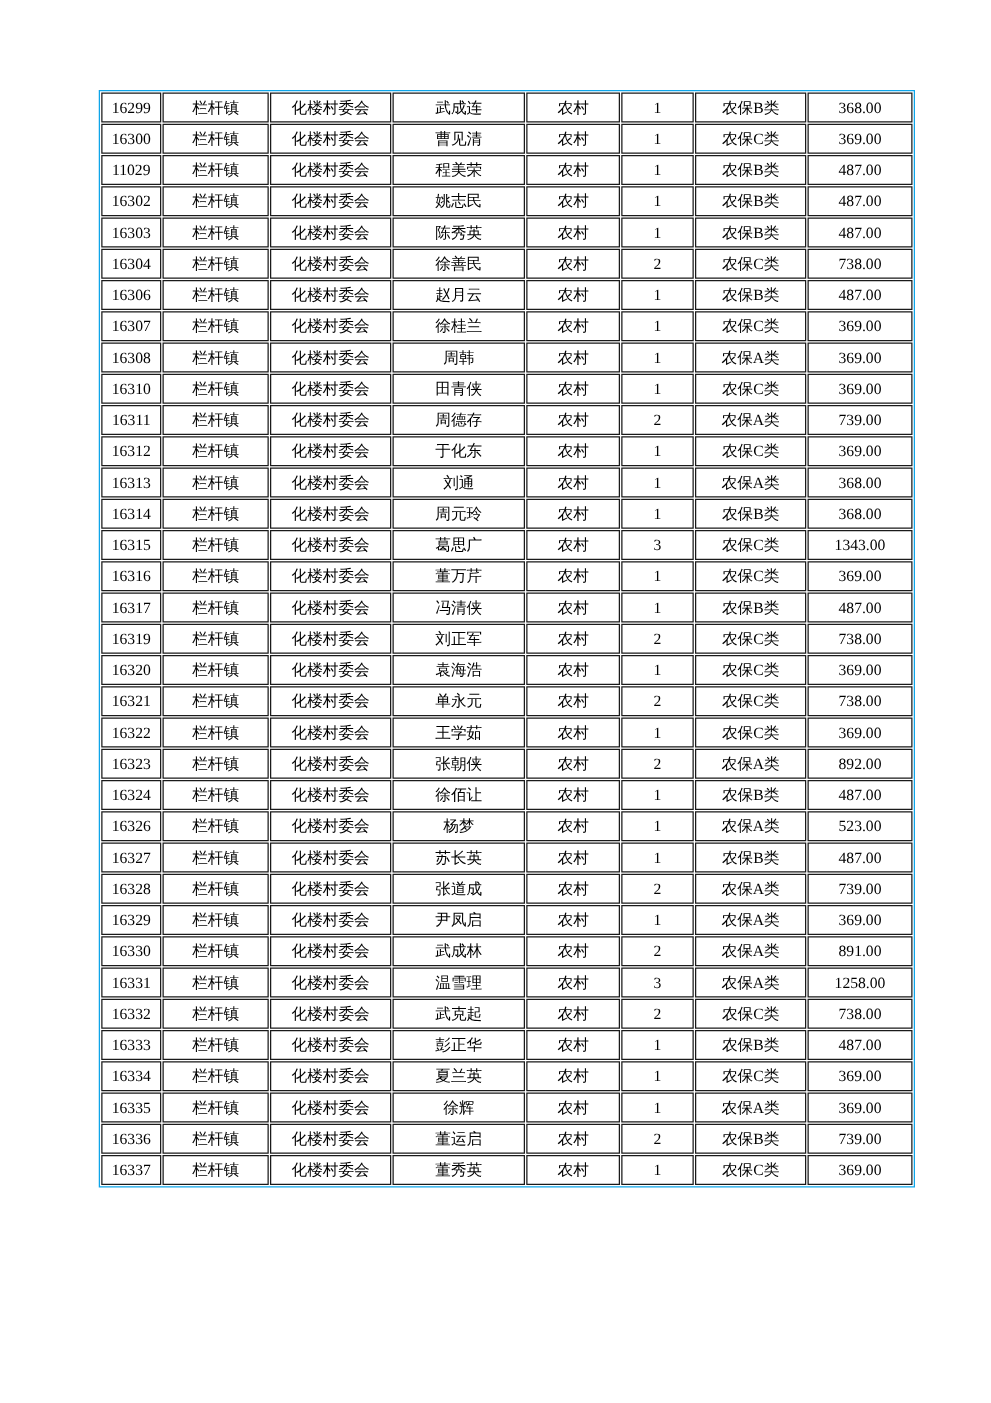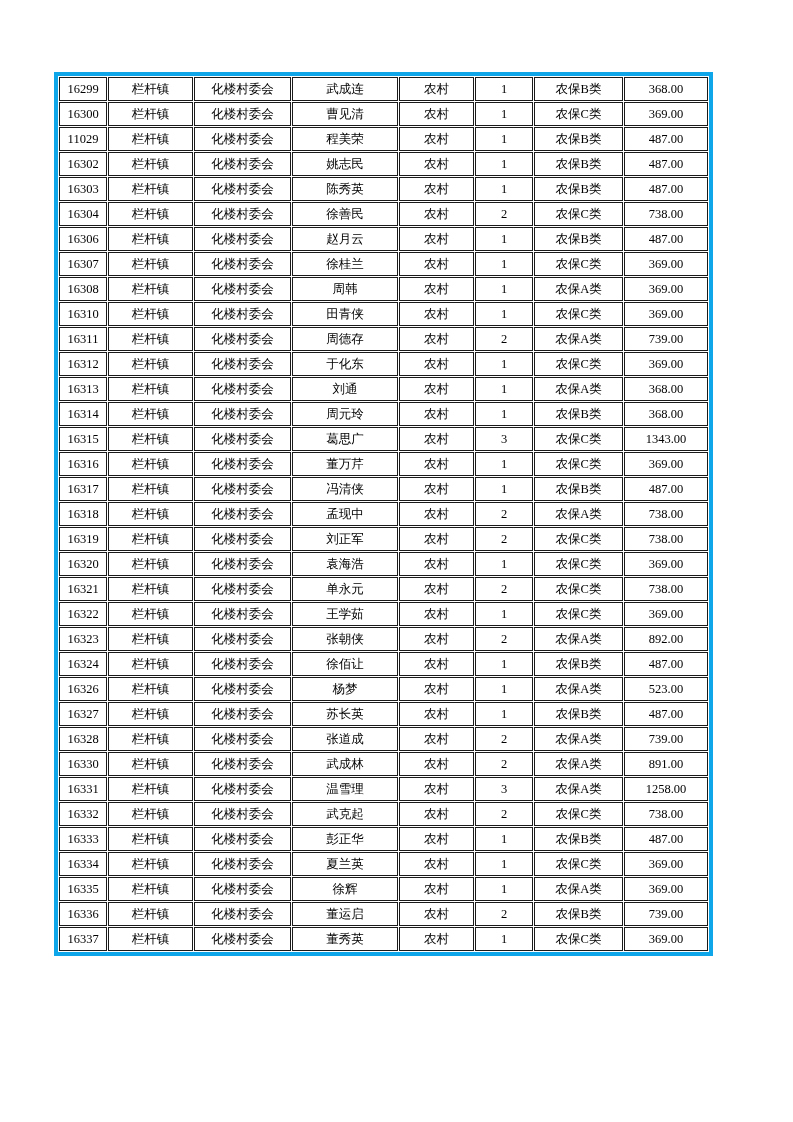--- a/index.html
+++ b/index.html
@@ -11,27 +11,27 @@
     position: relative;
     width: 793px;
     height: 1122px;
     background: #ffffff;
     color: #000000;
     font-family: "Liberation Serif", "DejaVu Serif", serif;
     overflow: hidden;
   }
   table.roster {
     position: absolute;
-    left: 54px;
+    left: 79px;
     top: 72px;
     width: 642px;
     table-layout: fixed;
     border-collapse: separate;
     border-spacing: 1px;
-    border: 4px solid #0ea5e9;
+    border: 1px solid #0ea5e9;
   }
   table.roster td {
     border: 1px solid #1a1a1a;
     height: 22px;
     padding: 0 2px;
     text-align: center;
     vertical-align: middle;
     font-size: 12.5px;
     line-height: 22px;
     white-space: nowrap;
@@ -227,60 +227,50 @@
           <td>16317</td>
           <td>栏杆镇</td>
           <td>化楼村委会</td>
           <td>冯清侠</td>
           <td>农村</td>
           <td>1</td>
           <td>农保B类</td>
           <td>487.00</td>
         </tr>
         <tr>
-          <td>16318</td>
-          <td>栏杆镇</td>
-          <td>化楼村委会</td>
-          <td>孟现中</td>
-          <td>农村</td>
-          <td>2</td>
-          <td>农保A类</td>
+          <td>16319</td>
+          <td>栏杆镇</td>
+          <td>化楼村委会</td>
+          <td>刘正军</td>
+          <td>农村</td>
+          <td>2</td>
+          <td>农保C类</td>
           <td>738.00</td>
         </tr>
         <tr>
-          <td>16319</td>
-          <td>栏杆镇</td>
-          <td>化楼村委会</td>
-          <td>刘正军</td>
+          <td>16320</td>
+          <td>栏杆镇</td>
+          <td>化楼村委会</td>
+          <td>袁海浩</td>
+          <td>农村</td>
+          <td>1</td>
+          <td>农保C类</td>
+          <td>369.00</td>
+        </tr>
+        <tr>
+          <td>16321</td>
+          <td>栏杆镇</td>
+          <td>化楼村委会</td>
+          <td>单永元</td>
           <td>农村</td>
           <td>2</td>
           <td>农保C类</td>
           <td>738.00</td>
         </tr>
         <tr>
-          <td>16320</td>
-          <td>栏杆镇</td>
-          <td>化楼村委会</td>
-          <td>袁海浩</td>
-          <td>农村</td>
-          <td>1</td>
-          <td>农保C类</td>
-          <td>369.00</td>
-        </tr>
-        <tr>
-          <td>16321</td>
-          <td>栏杆镇</td>
-          <td>化楼村委会</td>
-          <td>单永元</td>
-          <td>农村</td>
-          <td>2</td>
-          <td>农保C类</td>
-          <td>738.00</td>
-        </tr>
-        <tr>
           <td>16322</td>
           <td>栏杆镇</td>
           <td>化楼村委会</td>
           <td>王学茹</td>
           <td>农村</td>
           <td>1</td>
           <td>农保C类</td>
           <td>369.00</td>
         </tr>
         <tr>
@@ -325,20 +315,30 @@
         </tr>
         <tr>
           <td>16328</td>
           <td>栏杆镇</td>
           <td>化楼村委会</td>
           <td>张道成</td>
           <td>农村</td>
           <td>2</td>
           <td>农保A类</td>
           <td>739.00</td>
+        </tr>
+        <tr>
+          <td>16329</td>
+          <td>栏杆镇</td>
+          <td>化楼村委会</td>
+          <td>尹凤启</td>
+          <td>农村</td>
+          <td>1</td>
+          <td>农保A类</td>
+          <td>369.00</td>
         </tr>
         <tr>
           <td>16330</td>
           <td>栏杆镇</td>
           <td>化楼村委会</td>
           <td>武成林</td>
           <td>农村</td>
           <td>2</td>
           <td>农保A类</td>
           <td>891.00</td>

